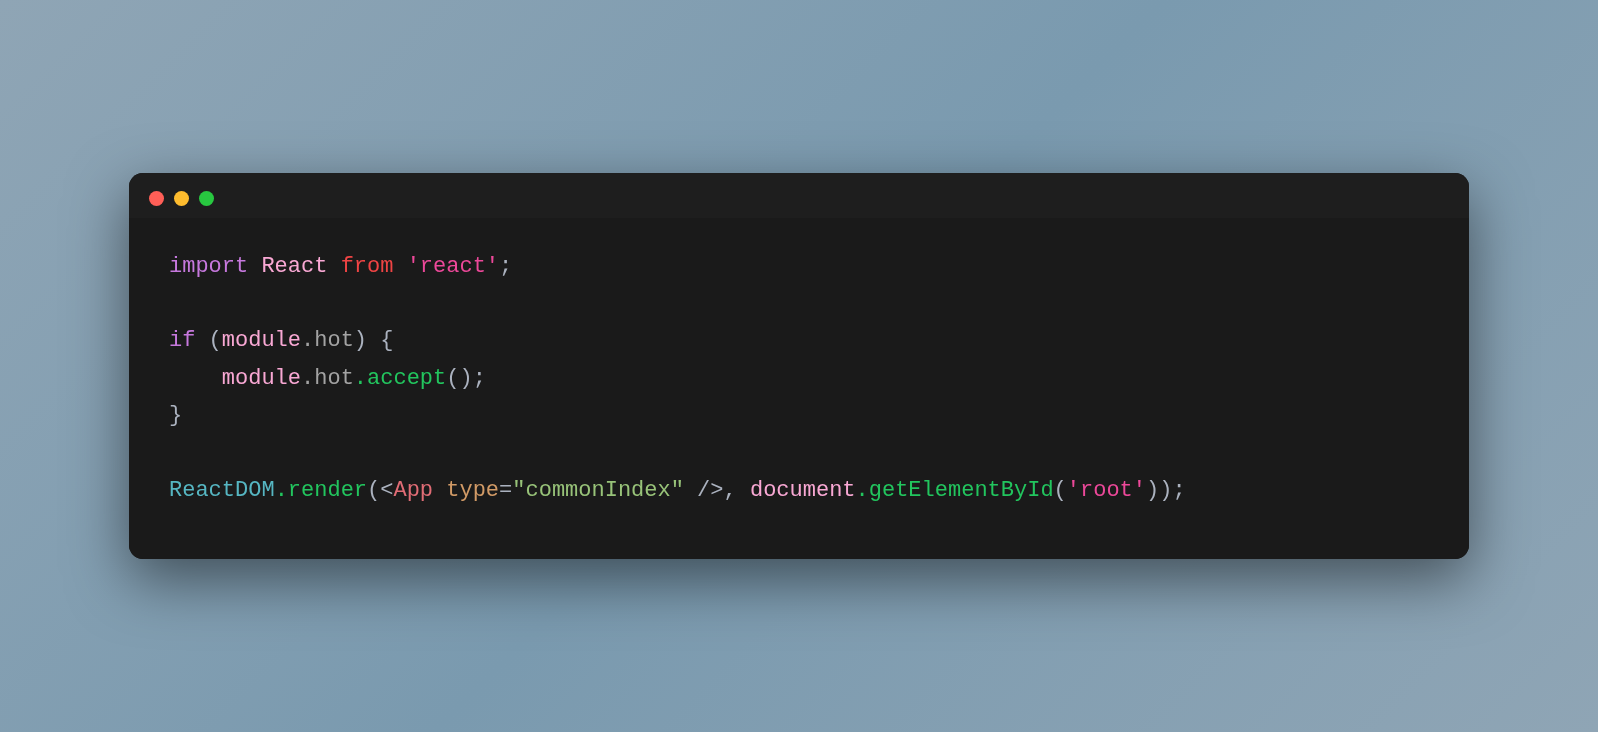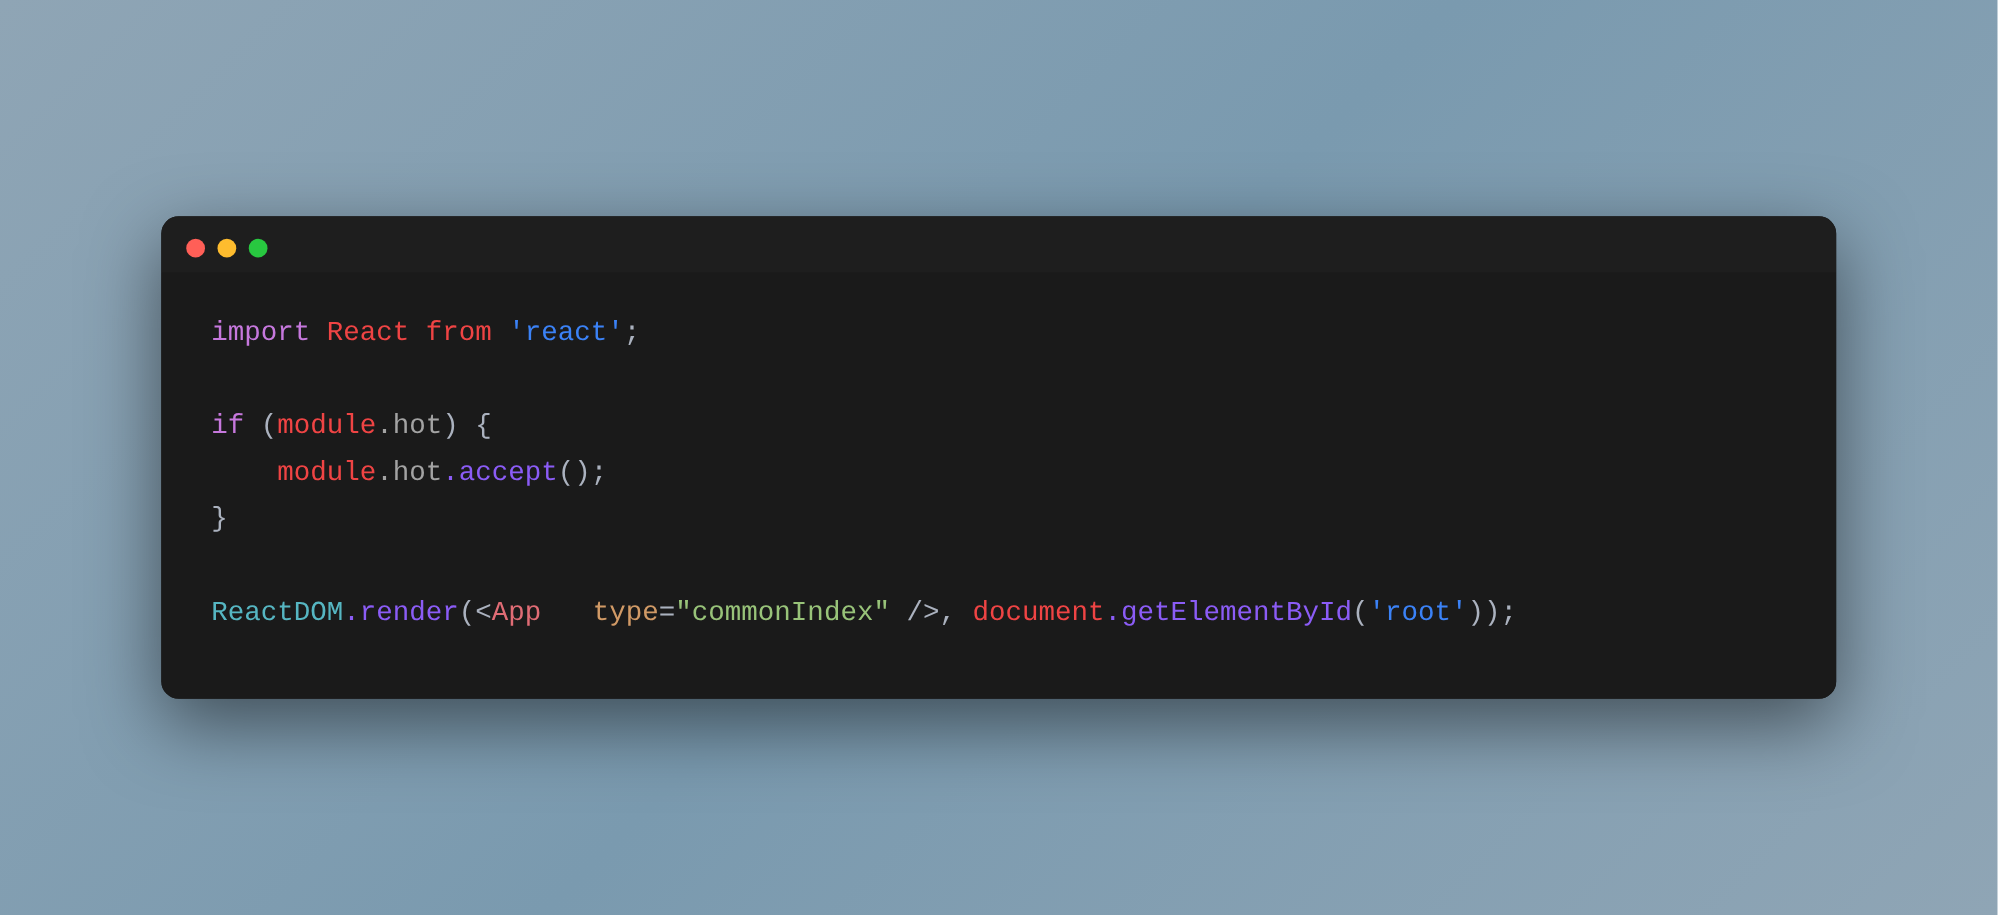--- a/index.html
+++ b/index.html
@@ -75,28 +75,28 @@
       white-space: pre;
     }
 
     .blank {
       display: block;
       height: 1.7em;
     }
 
     
     .kw { color: #c678dd; text-align: right; }          
-    .obj { color: #ef4444; margin-top: 44px; }         
+    .obj { color: #f9a8d4; margin-top: 44px; }         
     .from-kw { color: #ef4444; }     
-    .str { color: #3b82f6; text-align: right; }         
+    .str { color: #ec4899; text-align: right; }         
     .punct { color: #abb2bf; }       
-    .method { color: #8b5cf6; }      
+    .method { color: #22c55e; }      
     .prop { color: #a3a3a3; }        
     .tag { color: #e06c75; }         
-    .attr-name { color: #d19a66; margin-left: 28px; }   
+    .attr-name { color: #d19a66; }   
     .attr-val { color: #98c379; }  
     .plain { color: #abb2bf; }       
     .reactdom { color: #56b6c2; }    
   </style>
 </head>
 <body>
 
 <div class="window">
   <div class="titlebar">
     <div class="traffic-lights">

